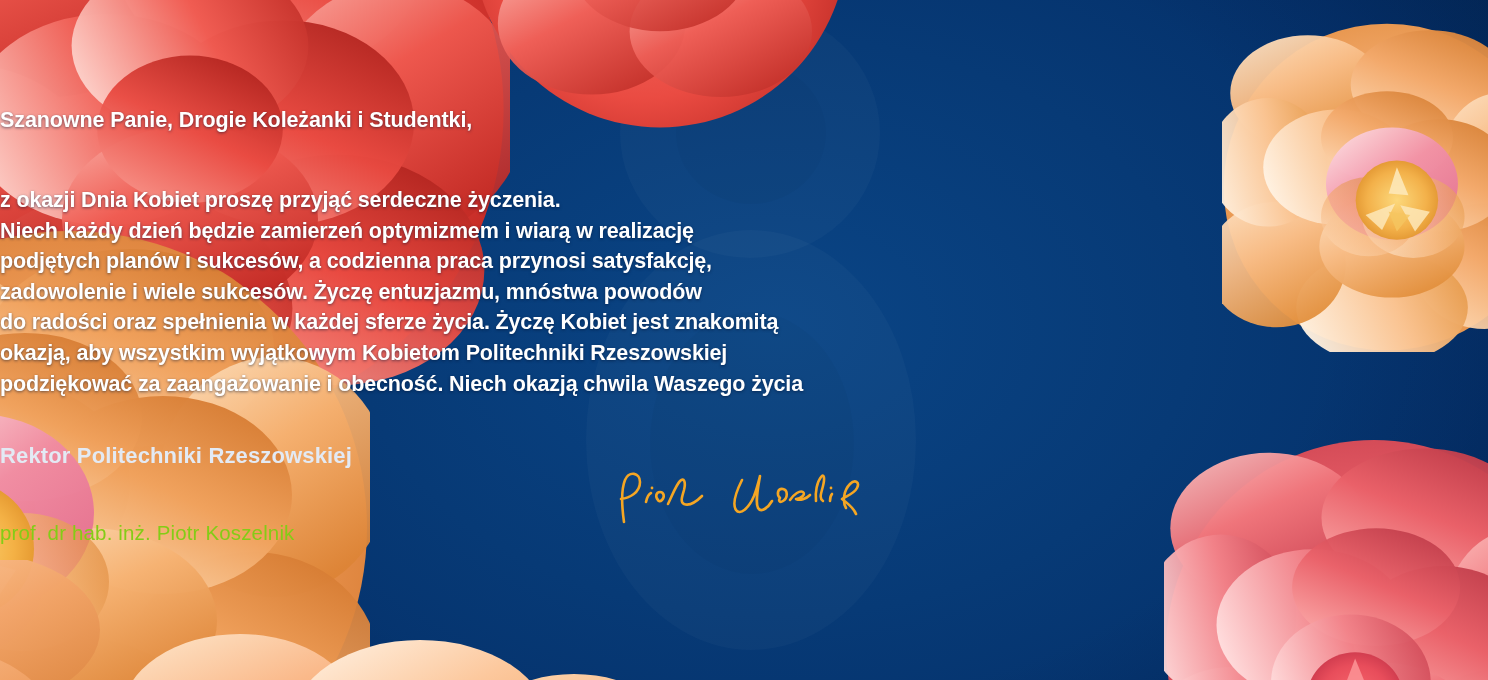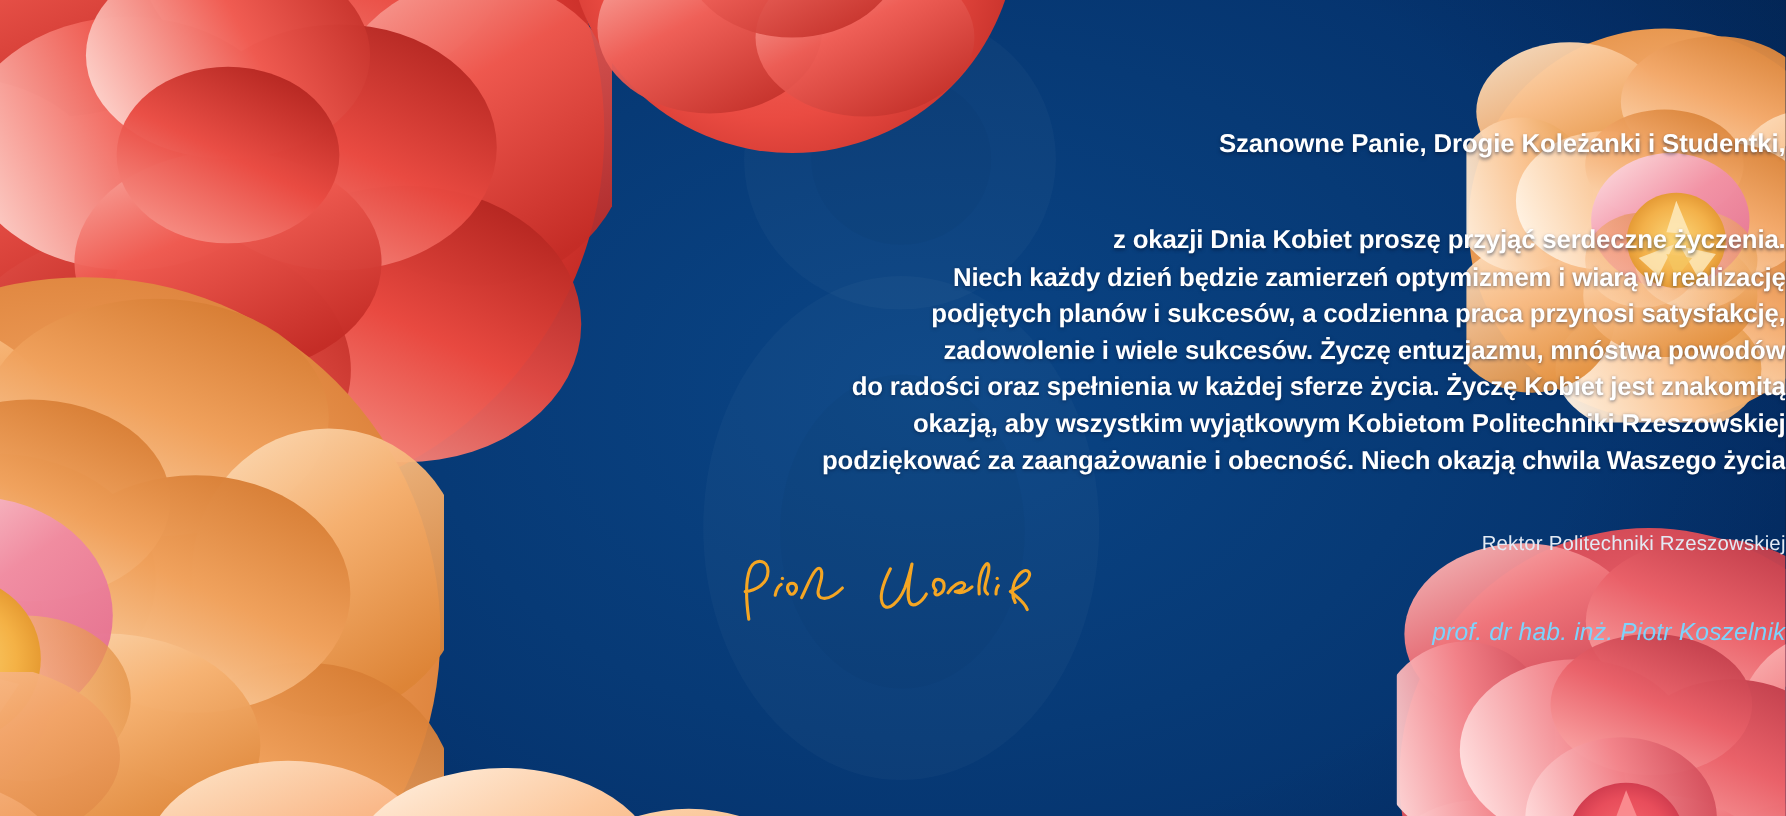--- a/index.html
+++ b/index.html
@@ -49,66 +49,65 @@
   .flower {
     position: absolute;
     pointer-events: none;
   }
   .flower svg { display: block; }
 
   
   .content {
     position: absolute;
     left: 0; right: 0; top: 0;
-    text-align: right;
+    text-align: left;
     z-index: 40;
   }
   .greeting {
     margin-top: 108px;
     font-size: 21.5px;
     font-weight: bold;
     color: #ffffff;
     letter-spacing: -0.1px;
     text-shadow: 0 1px 3px rgba(0,18,50,0.55);
   }
   .body-block {
     margin-top: 52px;
     font-size: 21.5px;
     font-weight: bold;
     color: #ffffff;
     line-height: 30.6px;
     letter-spacing: -0.15px;
     text-shadow: 0 1px 3px rgba(0,18,50,0.55);
   }
-  .body-block .ln { display: block; white-space: pre; padding-left: 19px; }
+  .body-block .ln { display: block; white-space: pre; }
 
   .sig-block {
     margin-top: 44px;
     color: #e9eef6;
   }
   .sig-role {
-    font-size: 17px;
-    font-weight: 400;
+    font-size: 22px;
+    font-weight: 700;
     letter-spacing: 0.15px;
     color: #e3eaf4;
   }
   .sig-mark {
     height: 62px;
     margin-top: -2px;
     display: flex;
     align-items: center;
     justify-content: center;
   }
   .sig-name {
     font-size: 20.5px;
     font-weight: 300;
     letter-spacing: 0.15px;
-    color: #7dd3fc;
+    color: #84cc16;
     margin-top: -8px;
-    font-style: italic;
   }
 </style>
 </head>
 <body>
 
 <div id="card">
 
   <div class="bg-base"></div>
   <div class="eight top"></div>
   <div class="eight bot"></div>

